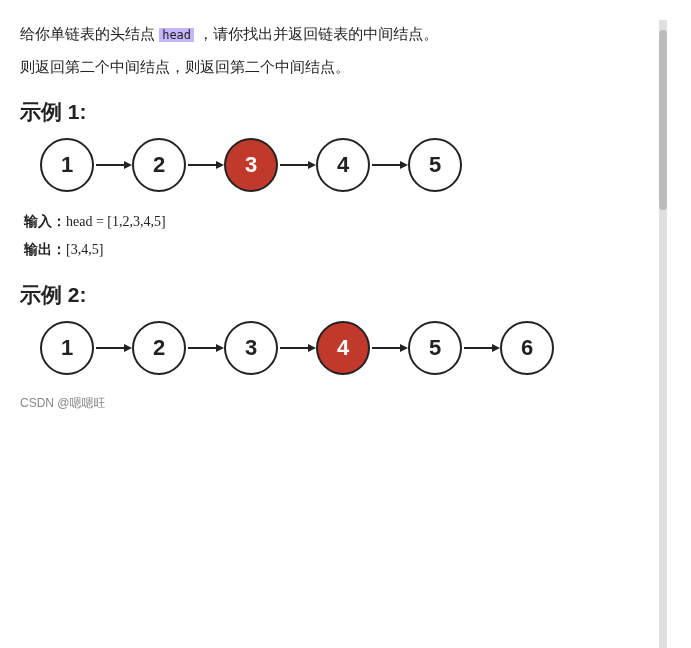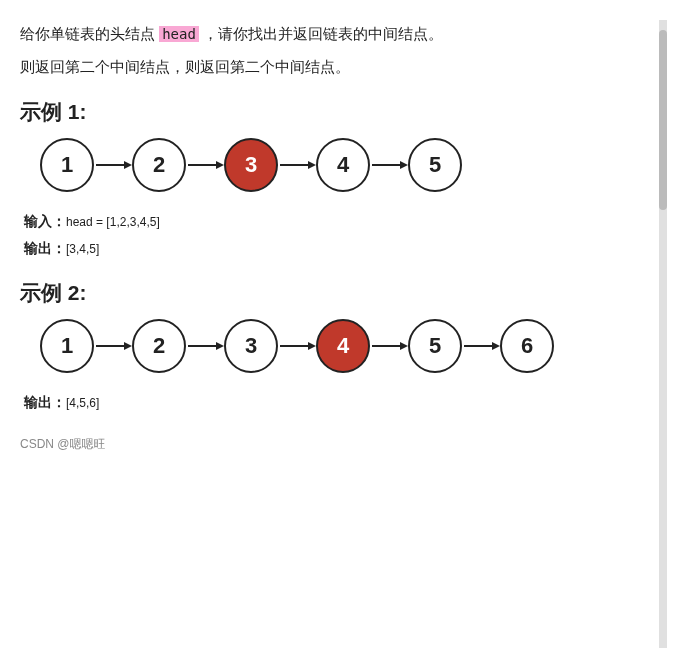--- a/index.html
+++ b/index.html
@@ -11,23 +11,23 @@
       padding: 20px 24px 20px 20px;
       font-size: 15px;
       color: #222;
     }
     .description {
       line-height: 1.8;
       margin-bottom: 6px;
     }
     .description code {
       font-family: monospace;
-      background: #f9a8d4;
+      background: #c4b5fd;
       padding: 0 3px;
-      font-size: 14px;
+      font-size: 12px;
     }
     .section-title {
       font-weight: bold;
       font-size: 21px;
       margin: 18px 0 12px 0;
     }
     .diagram {
       display: flex;
       align-items: center;
       margin: 10px 0 16px 20px;
@@ -65,22 +65,22 @@
     .info-block {
       margin: 4px 0 8px 4px;
       font-size: 14px;
       line-height: 1.9;
     }
     .info-block .label {
       font-weight: bold;
       margin-top: 12px;
     }
     .info-block code {
-      font-family: Liberation Sans, sans-serif;
-      font-size: 12px;
+      font-family: Liberation Serif, serif;
+      font-size: 14px;
     }
     .footer {
       color: #888;
       font-size: 12px;
       margin-top: 20px;
       padding-right: 6px;
     }
     .scrollbar {
       position: absolute;
       right: 0;
@@ -201,23 +201,20 @@
       <svg viewBox="0 0 38 18" xmlns="http://www.w3.org/2000/svg">
         <line x1="2" y1="9" x2="30" y2="9" stroke="#222" stroke-width="2"></line>
         <polygon points="30,5 38,9 30,13" fill="#222"></polygon>
       </svg>
     </div>
 
     <div class="node">6</div>
   </div>
 
   <div class="info-block">
-    <div>
-      <span class="label">输出：</span><code>[4,5,6]</code>
-    </div>
   </div>
 
   <div class="footer">
     <span>CSDN @嗯嗯旺</span>
   </div>
 
   <div class="scrollbar">
     <div class="scrollbar-thumb"></div>
   </div>
 </div>

